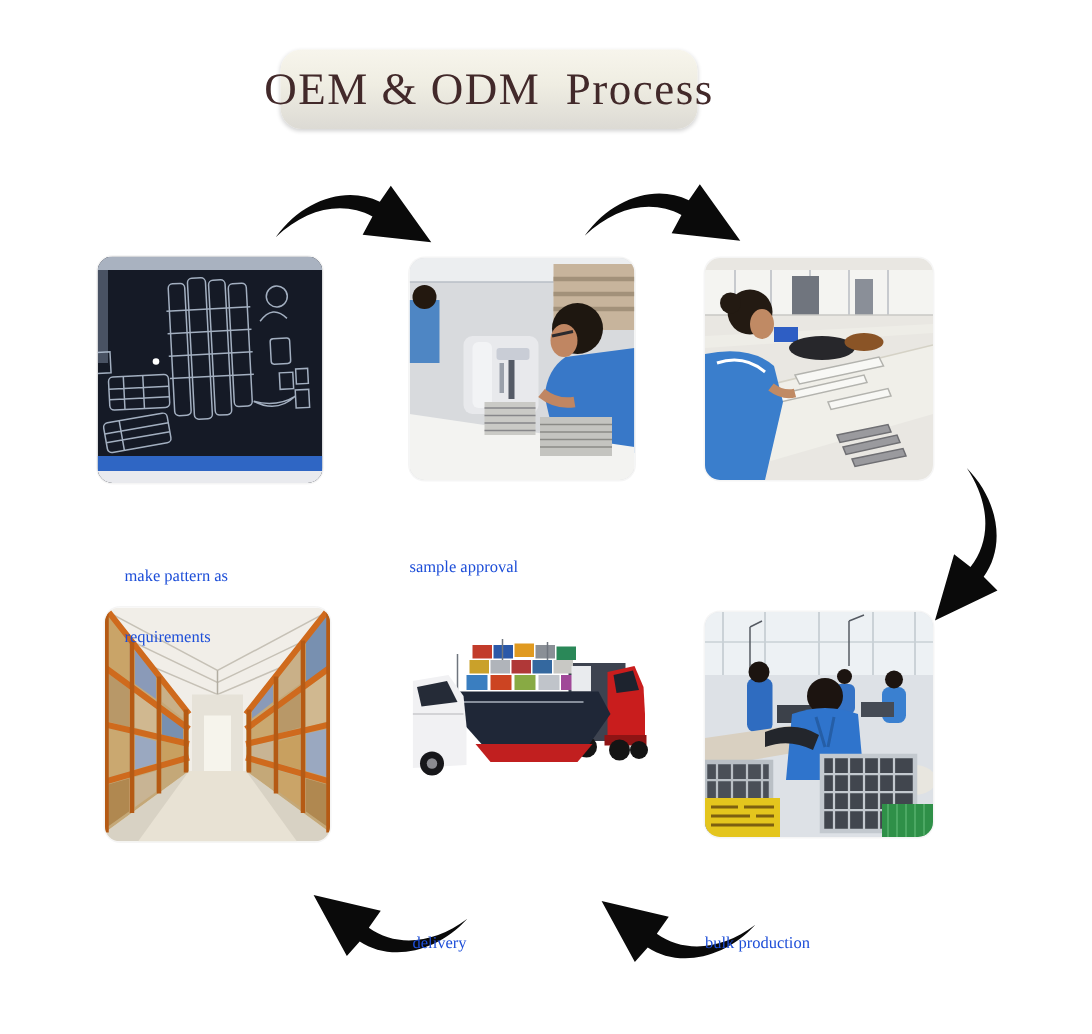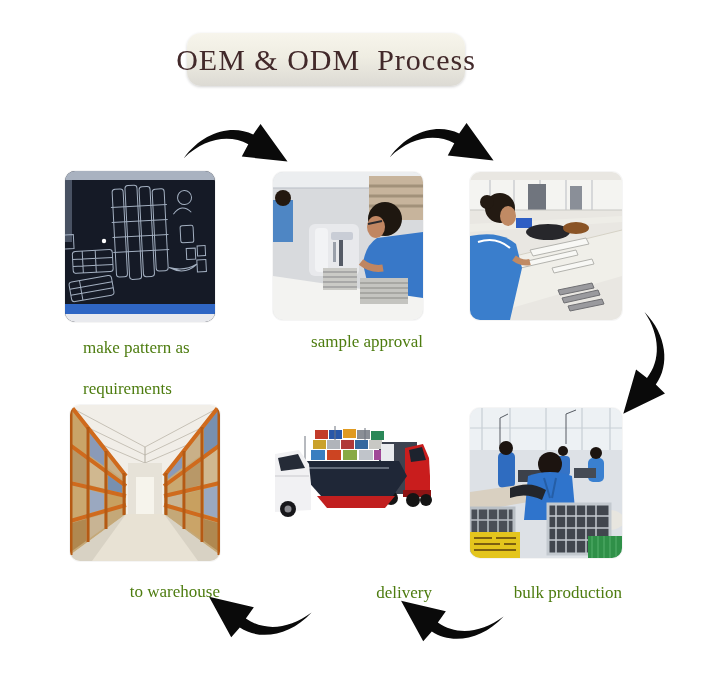--- a/index.html
+++ b/index.html
@@ -6,22 +6,22 @@
   .canvas{position:relative;width:728px;height:689px;background:#ffffff;overflow:hidden;
           font-family:"Liberation Serif","DejaVu Serif",serif;}
   .title-box{position:absolute;left:187px;top:33px;width:278px;height:53px;border-radius:14px;
              background:linear-gradient(#f7f5ec 0%,#efede2 45%,#dcdad4 100%);
              box-shadow:0 1px 3px rgba(0,0,0,0.18);
              display:flex;align-items:center;justify-content:center;}
   .title-text{font-size:30px;color:#42292a;letter-spacing:1px;white-space:pre;}
   .step-img{position:absolute;border-radius:10px;overflow:hidden;box-shadow:0 0 0 1px rgba(0,0,0,0.04);}
   .step-img svg{display:block;}
   .flat{border-radius:0;box-shadow:none;}
-  .step-label{position:absolute;font-size:17px;color:#4d7c0f;}
-  .centered{text-align:right;}
+  .step-label{position:absolute;font-size:11px;color:#1d4ed8;margin-top:40px;}
+  .centered{text-align:left;}
   .arrow{position:absolute;width:115px;height:49px;}
   .arrow svg{display:block;width:100%;height:100%;}
 </style>
 </head>
 <body>
 
 <div class="canvas">
 
   <svg width="0" height="0" style="position:absolute" aria-hidden="true">
     <defs>
@@ -279,15 +279,14 @@
         </g>
       </g>
     </svg>
   </div>
 
   <div class="step-label" style="left:83px;top:338px">make pattern as</div>
   <div class="step-label" style="left:83px;top:379px">requirements</div>
   <div class="step-label centered" style="left:273px;top:332px;width:150px">sample approval</div>
   <div class="step-label centered" style="left:470px;top:583px;width:152px">bulk production</div>
   <div class="step-label centered" style="left:275px;top:583px;width:157px">delivery</div>
-  <div class="step-label centered" style="left:70px;top:582px;width:150px">to warehouse</div>
 
 </div>
 
 </body></html>

